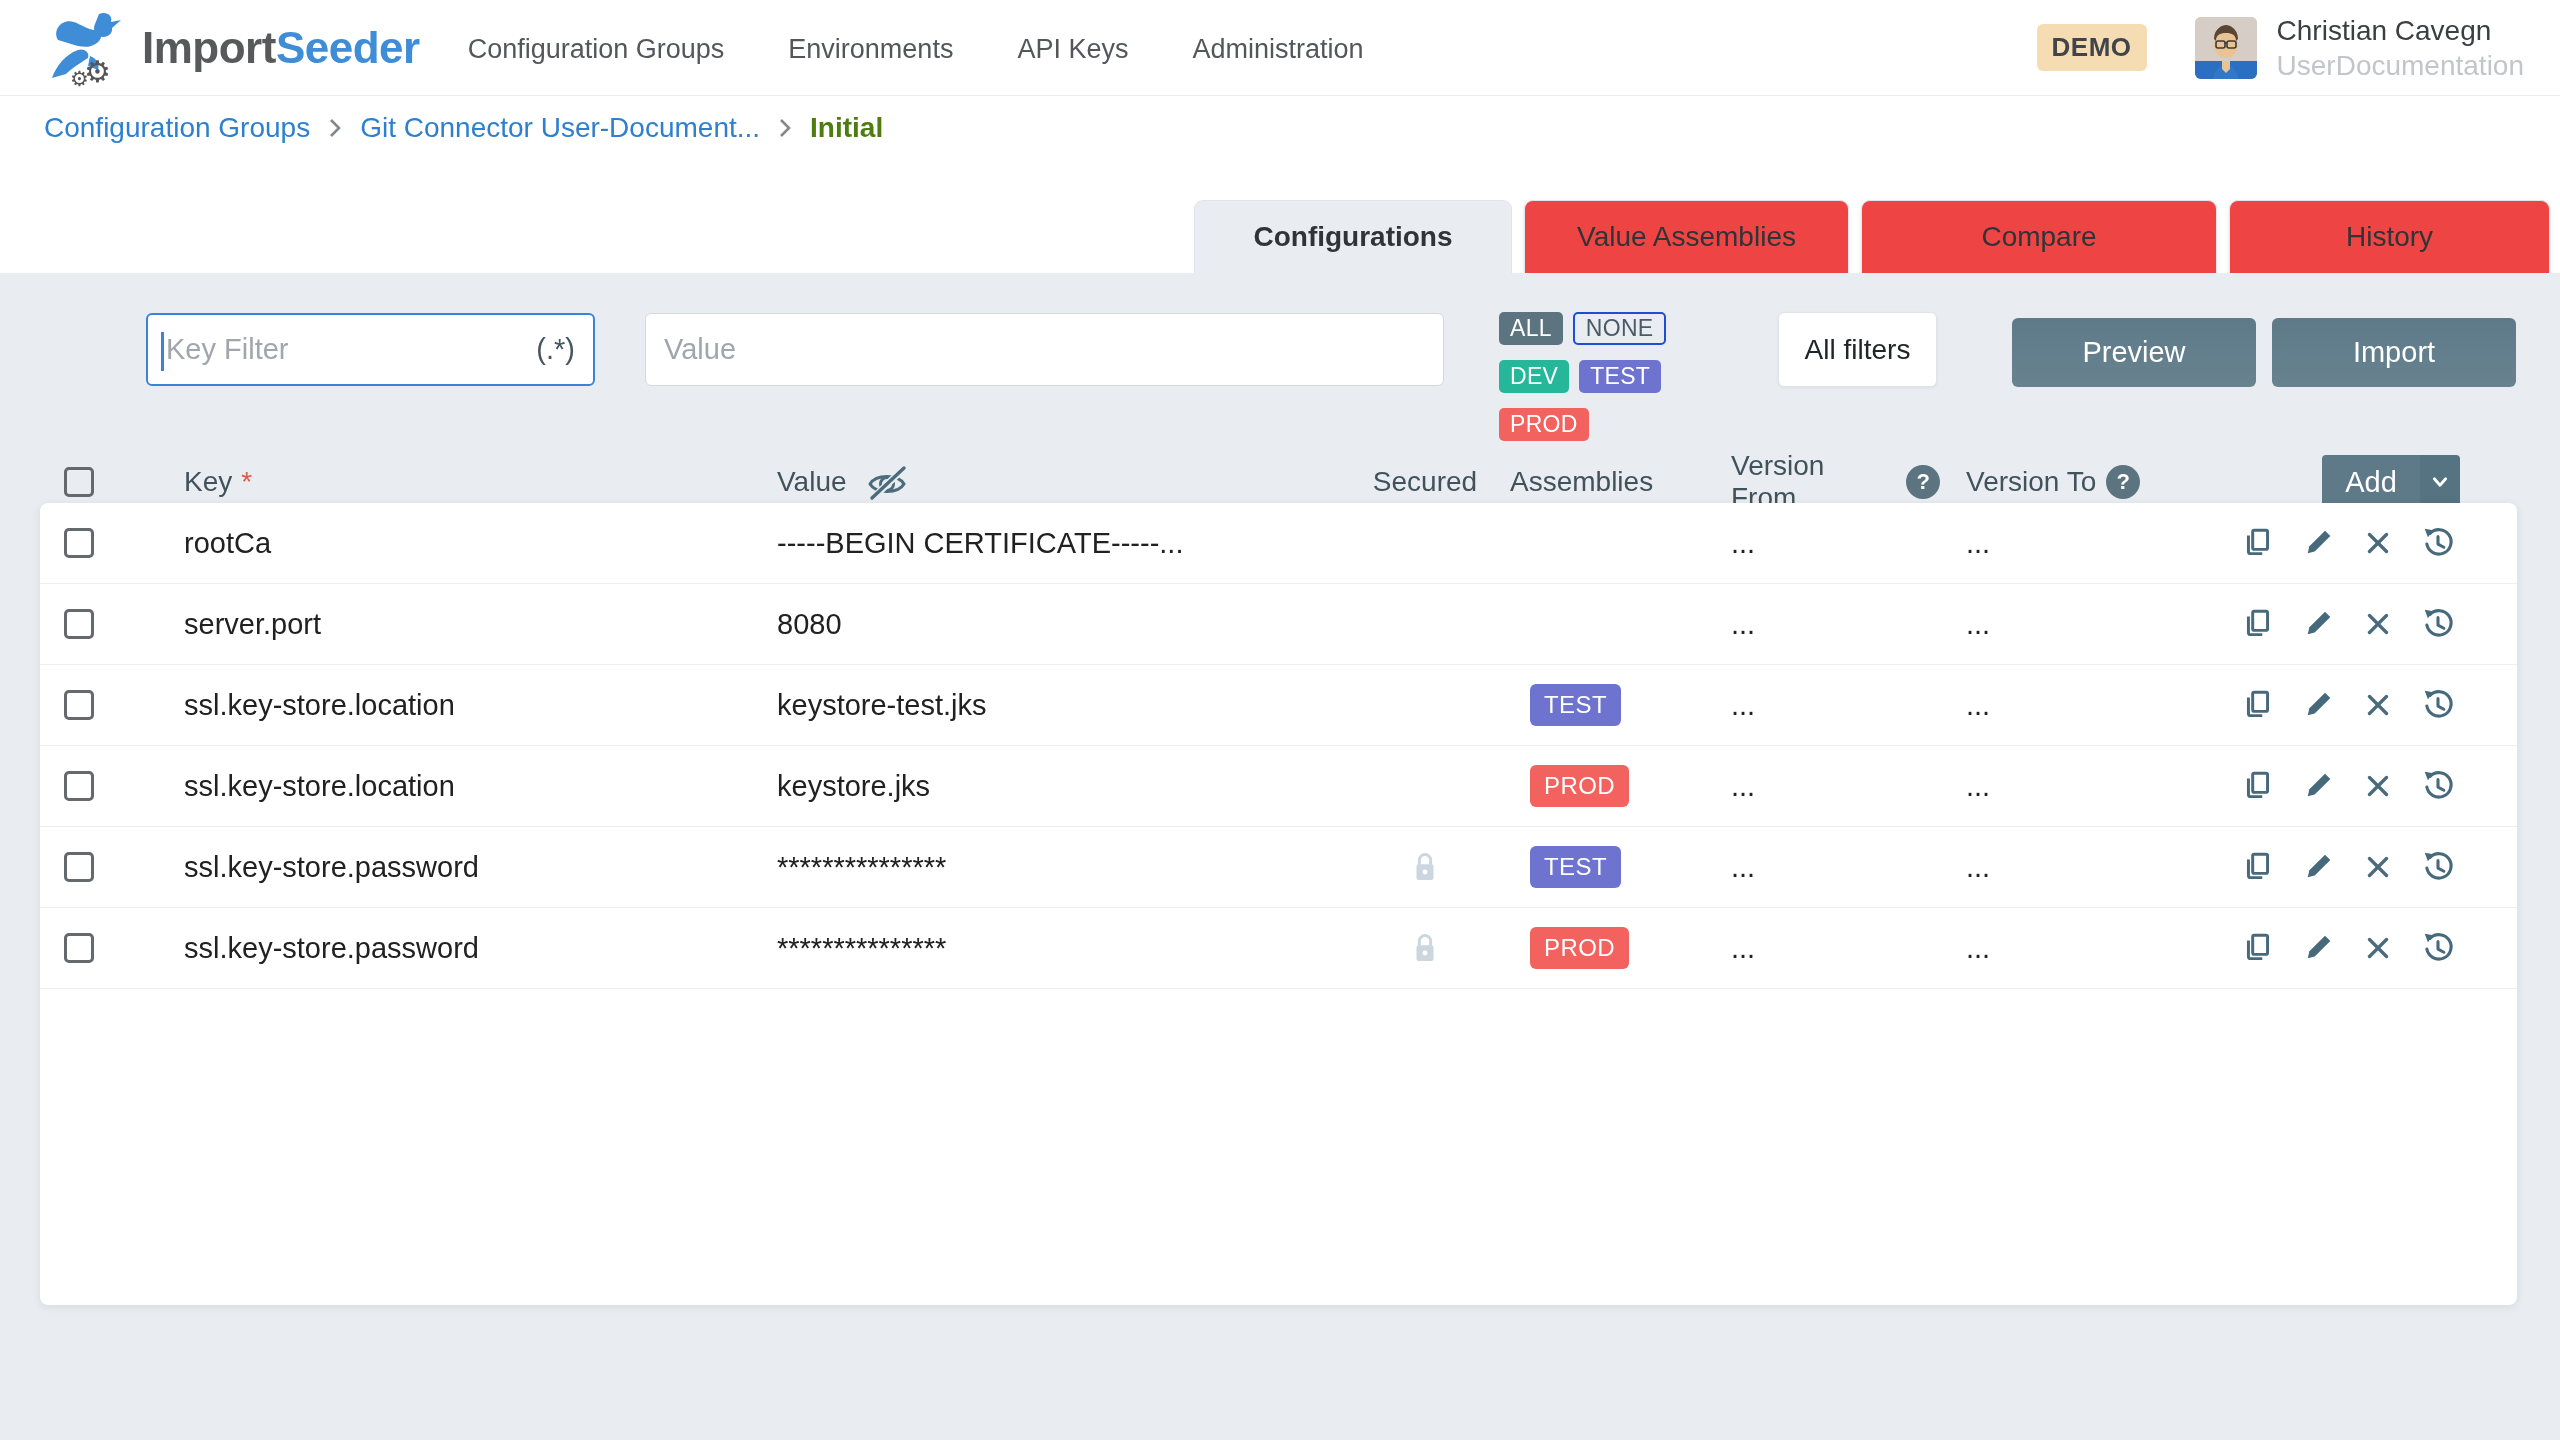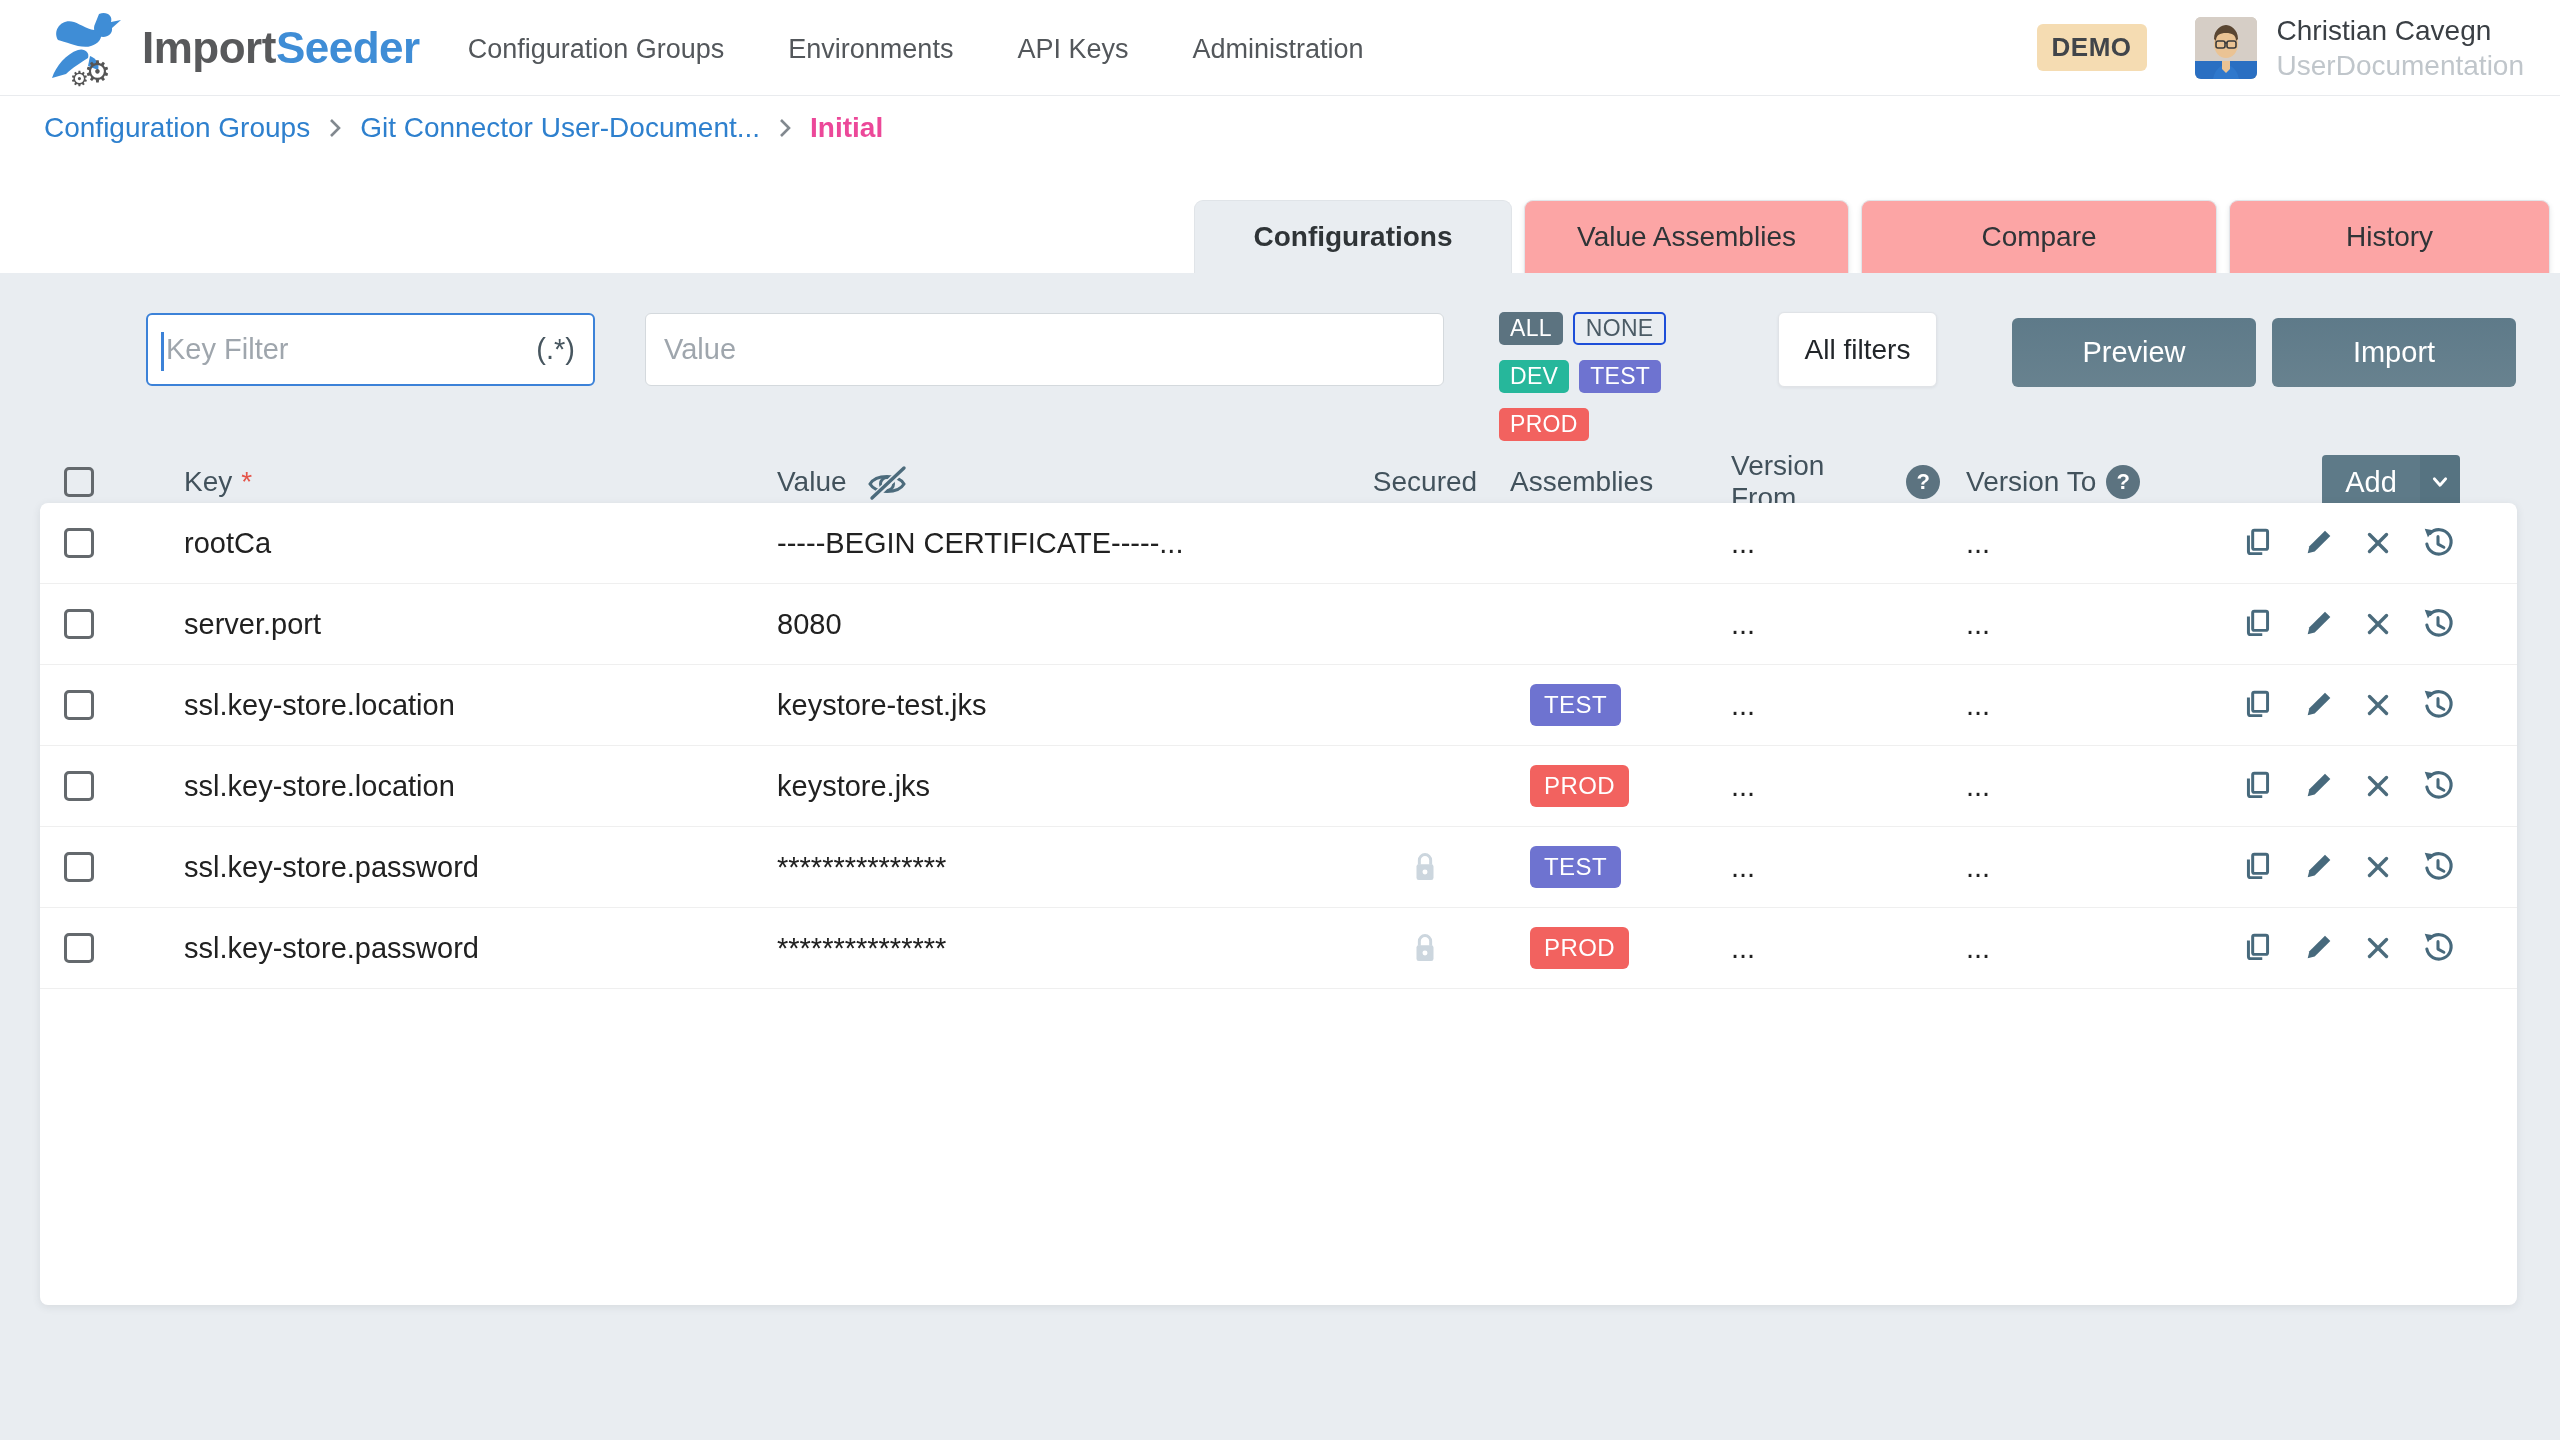--- a/index.html
+++ b/index.html
@@ -29,30 +29,30 @@
   .user-block { margin-left:20px; line-height:1.25; }
   .user-name { font-size:28px; color:#3a3f44; }
   .user-org { font-size:28px; color:#c0c6cb; }
 
   
   .breadcrumb {
     height:64px; display:flex; align-items:center; gap:16px;
     padding-left:44px; background:#fff; font-size:28px;
   }
   .crumb-link { color:#2e80ce; cursor:pointer; }
-  .crumb-current { color:#ec4899; font-weight:700; }
+  .crumb-current { color:#4d7c0f; font-weight:700; }
   .crumb-sep { display:flex; align-items:center; }
 
   
   .tabs-row { height:113px; background:#fff; position:relative; }
   .tabs { position:absolute; left:1194px; bottom:0; display:flex; gap:12px; }
   .tab {
     height:73px; display:flex; align-items:center; justify-content:center;
     font-size:28px; color:#2f3437; border-radius:9px 9px 0 0; cursor:pointer;
-    background:#fca5a5; border:1px solid #e2e5e9; border-bottom:none;
+    background:#ef4444; border:1px solid #e2e5e9; border-bottom:none;
     box-shadow:0 2px 5px rgba(60,70,80,0.12); font-weight:500;
   }
   .tab.active {
     background:#e9edf1; box-shadow:none; font-weight:700; border-color:#e0e4e8;
   }
   .tab-0 { width:318px; } .tab-1 { width:325px; } .tab-2 { width:356px; } .tab-3 { width:321px; }
 
   
   .content { position:relative; height:1167px; background:#e9edf1; }
 

